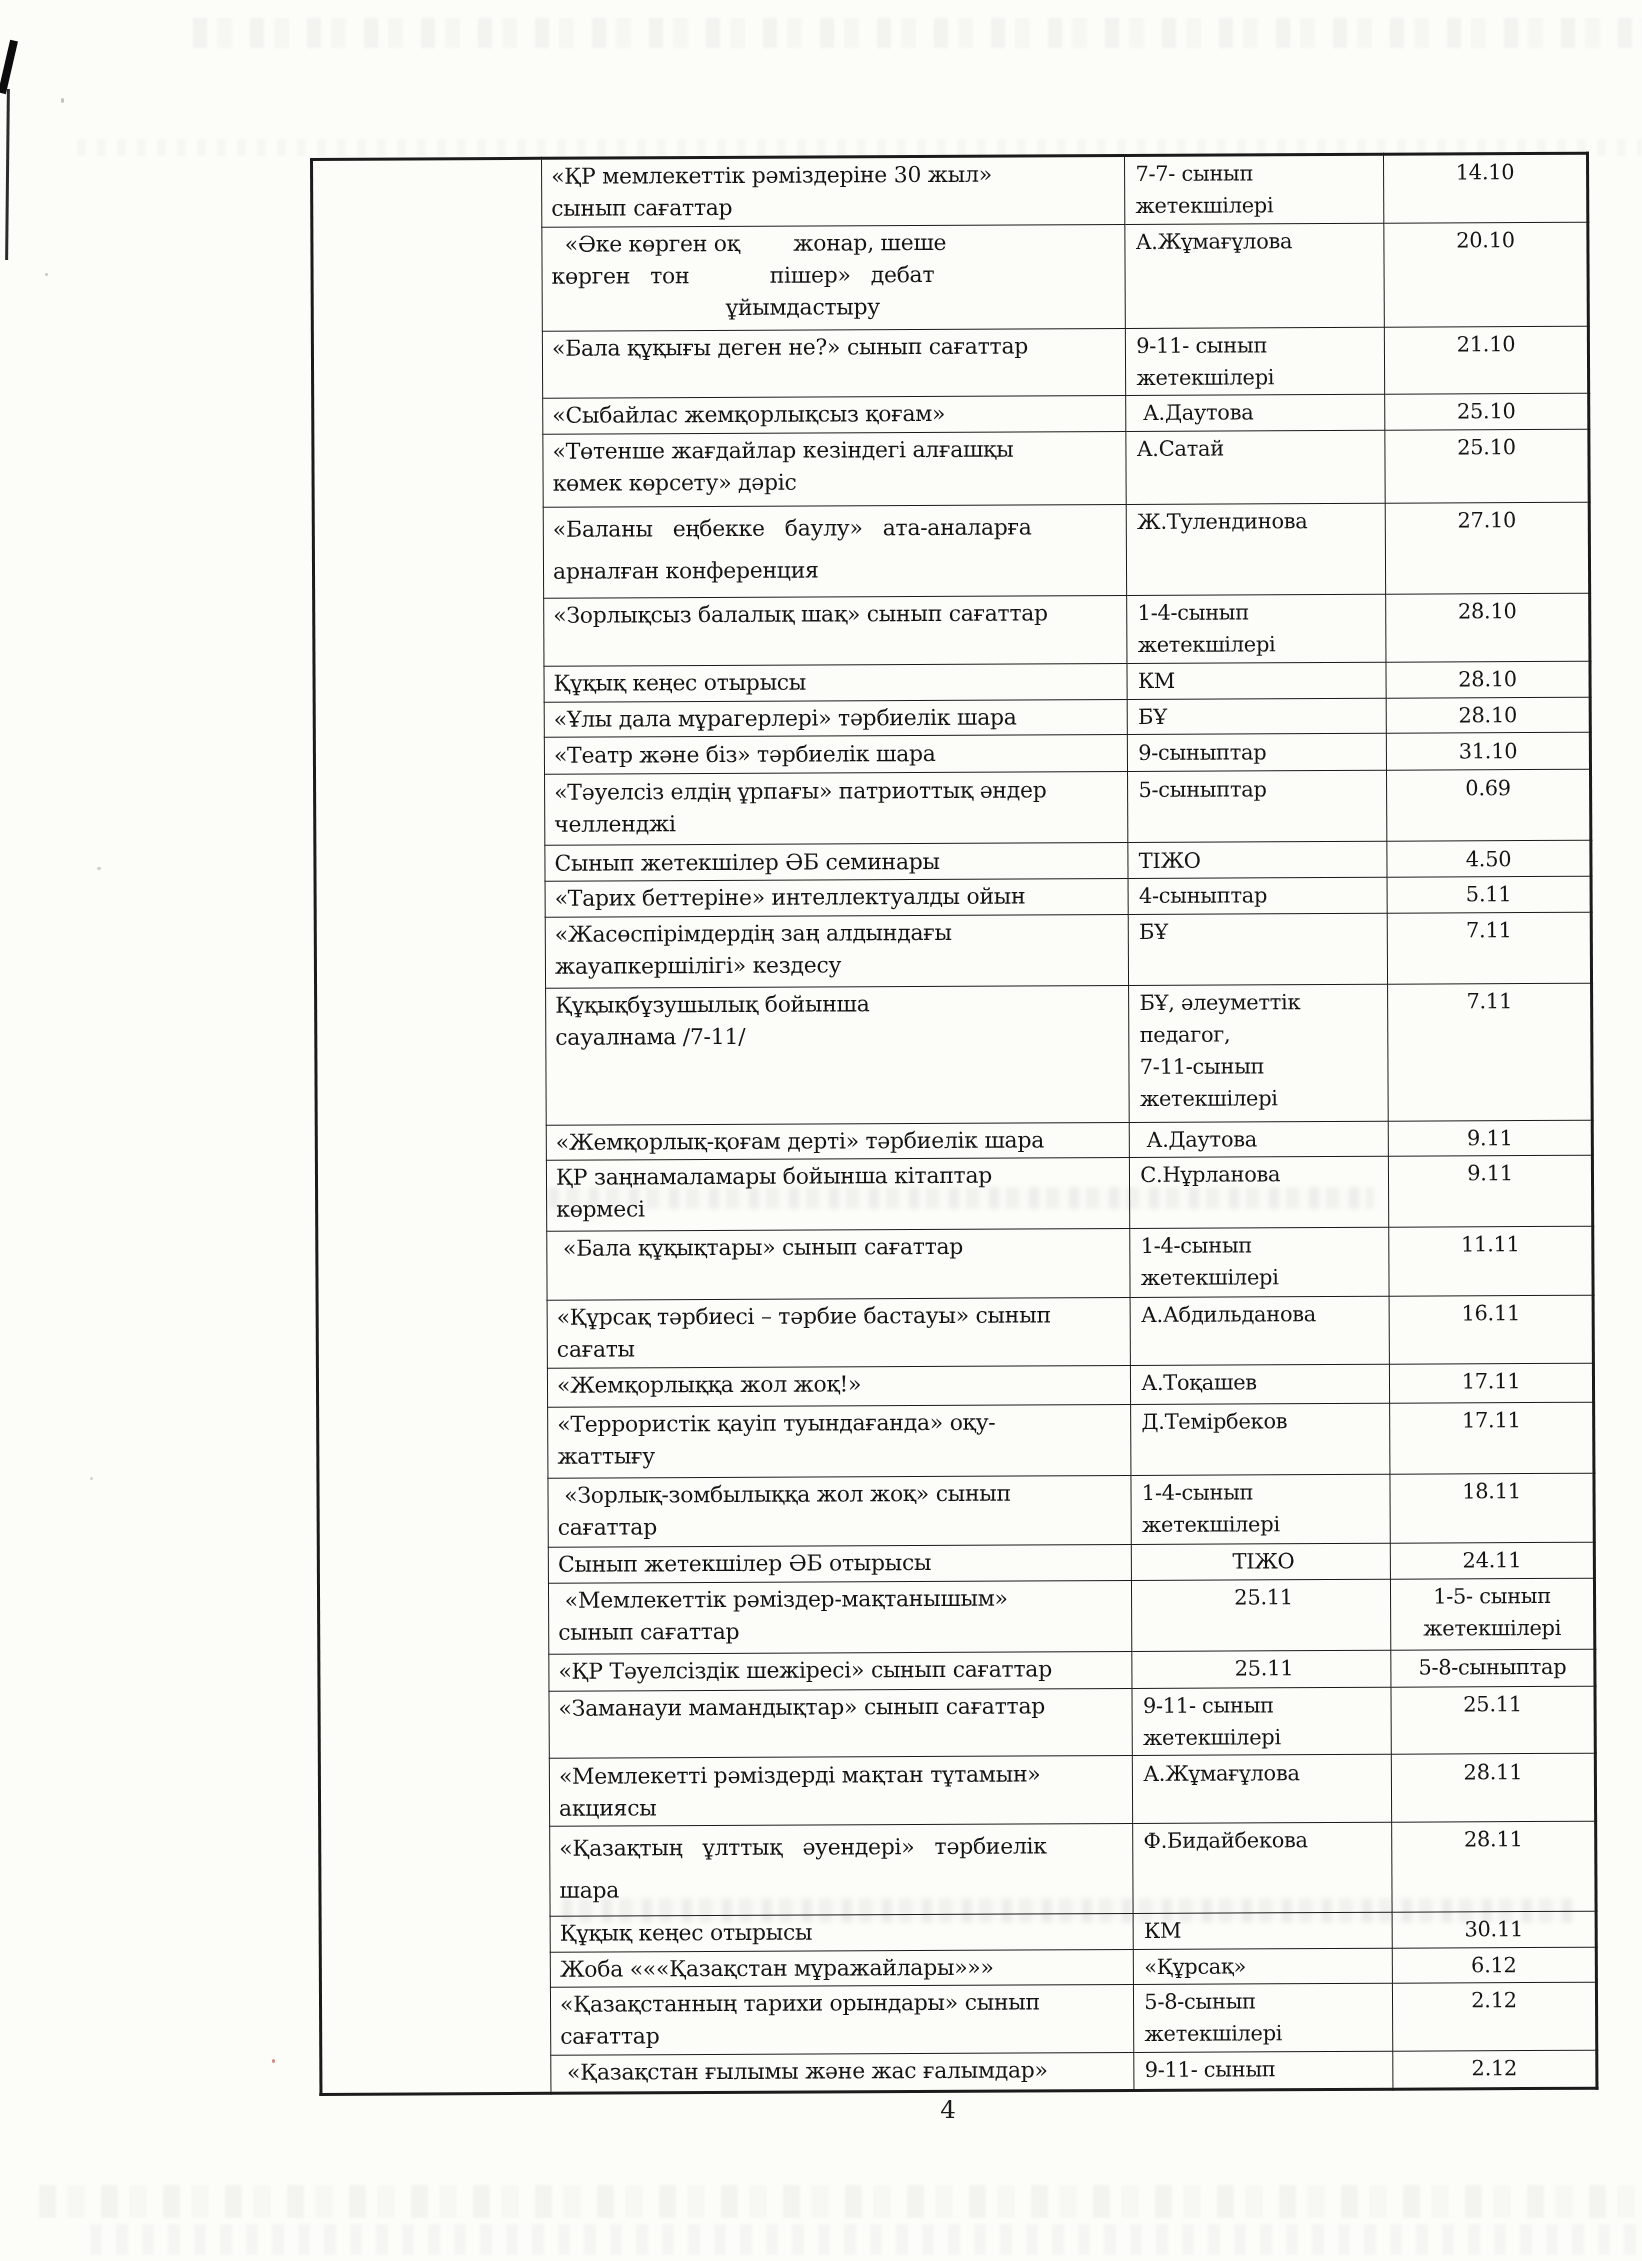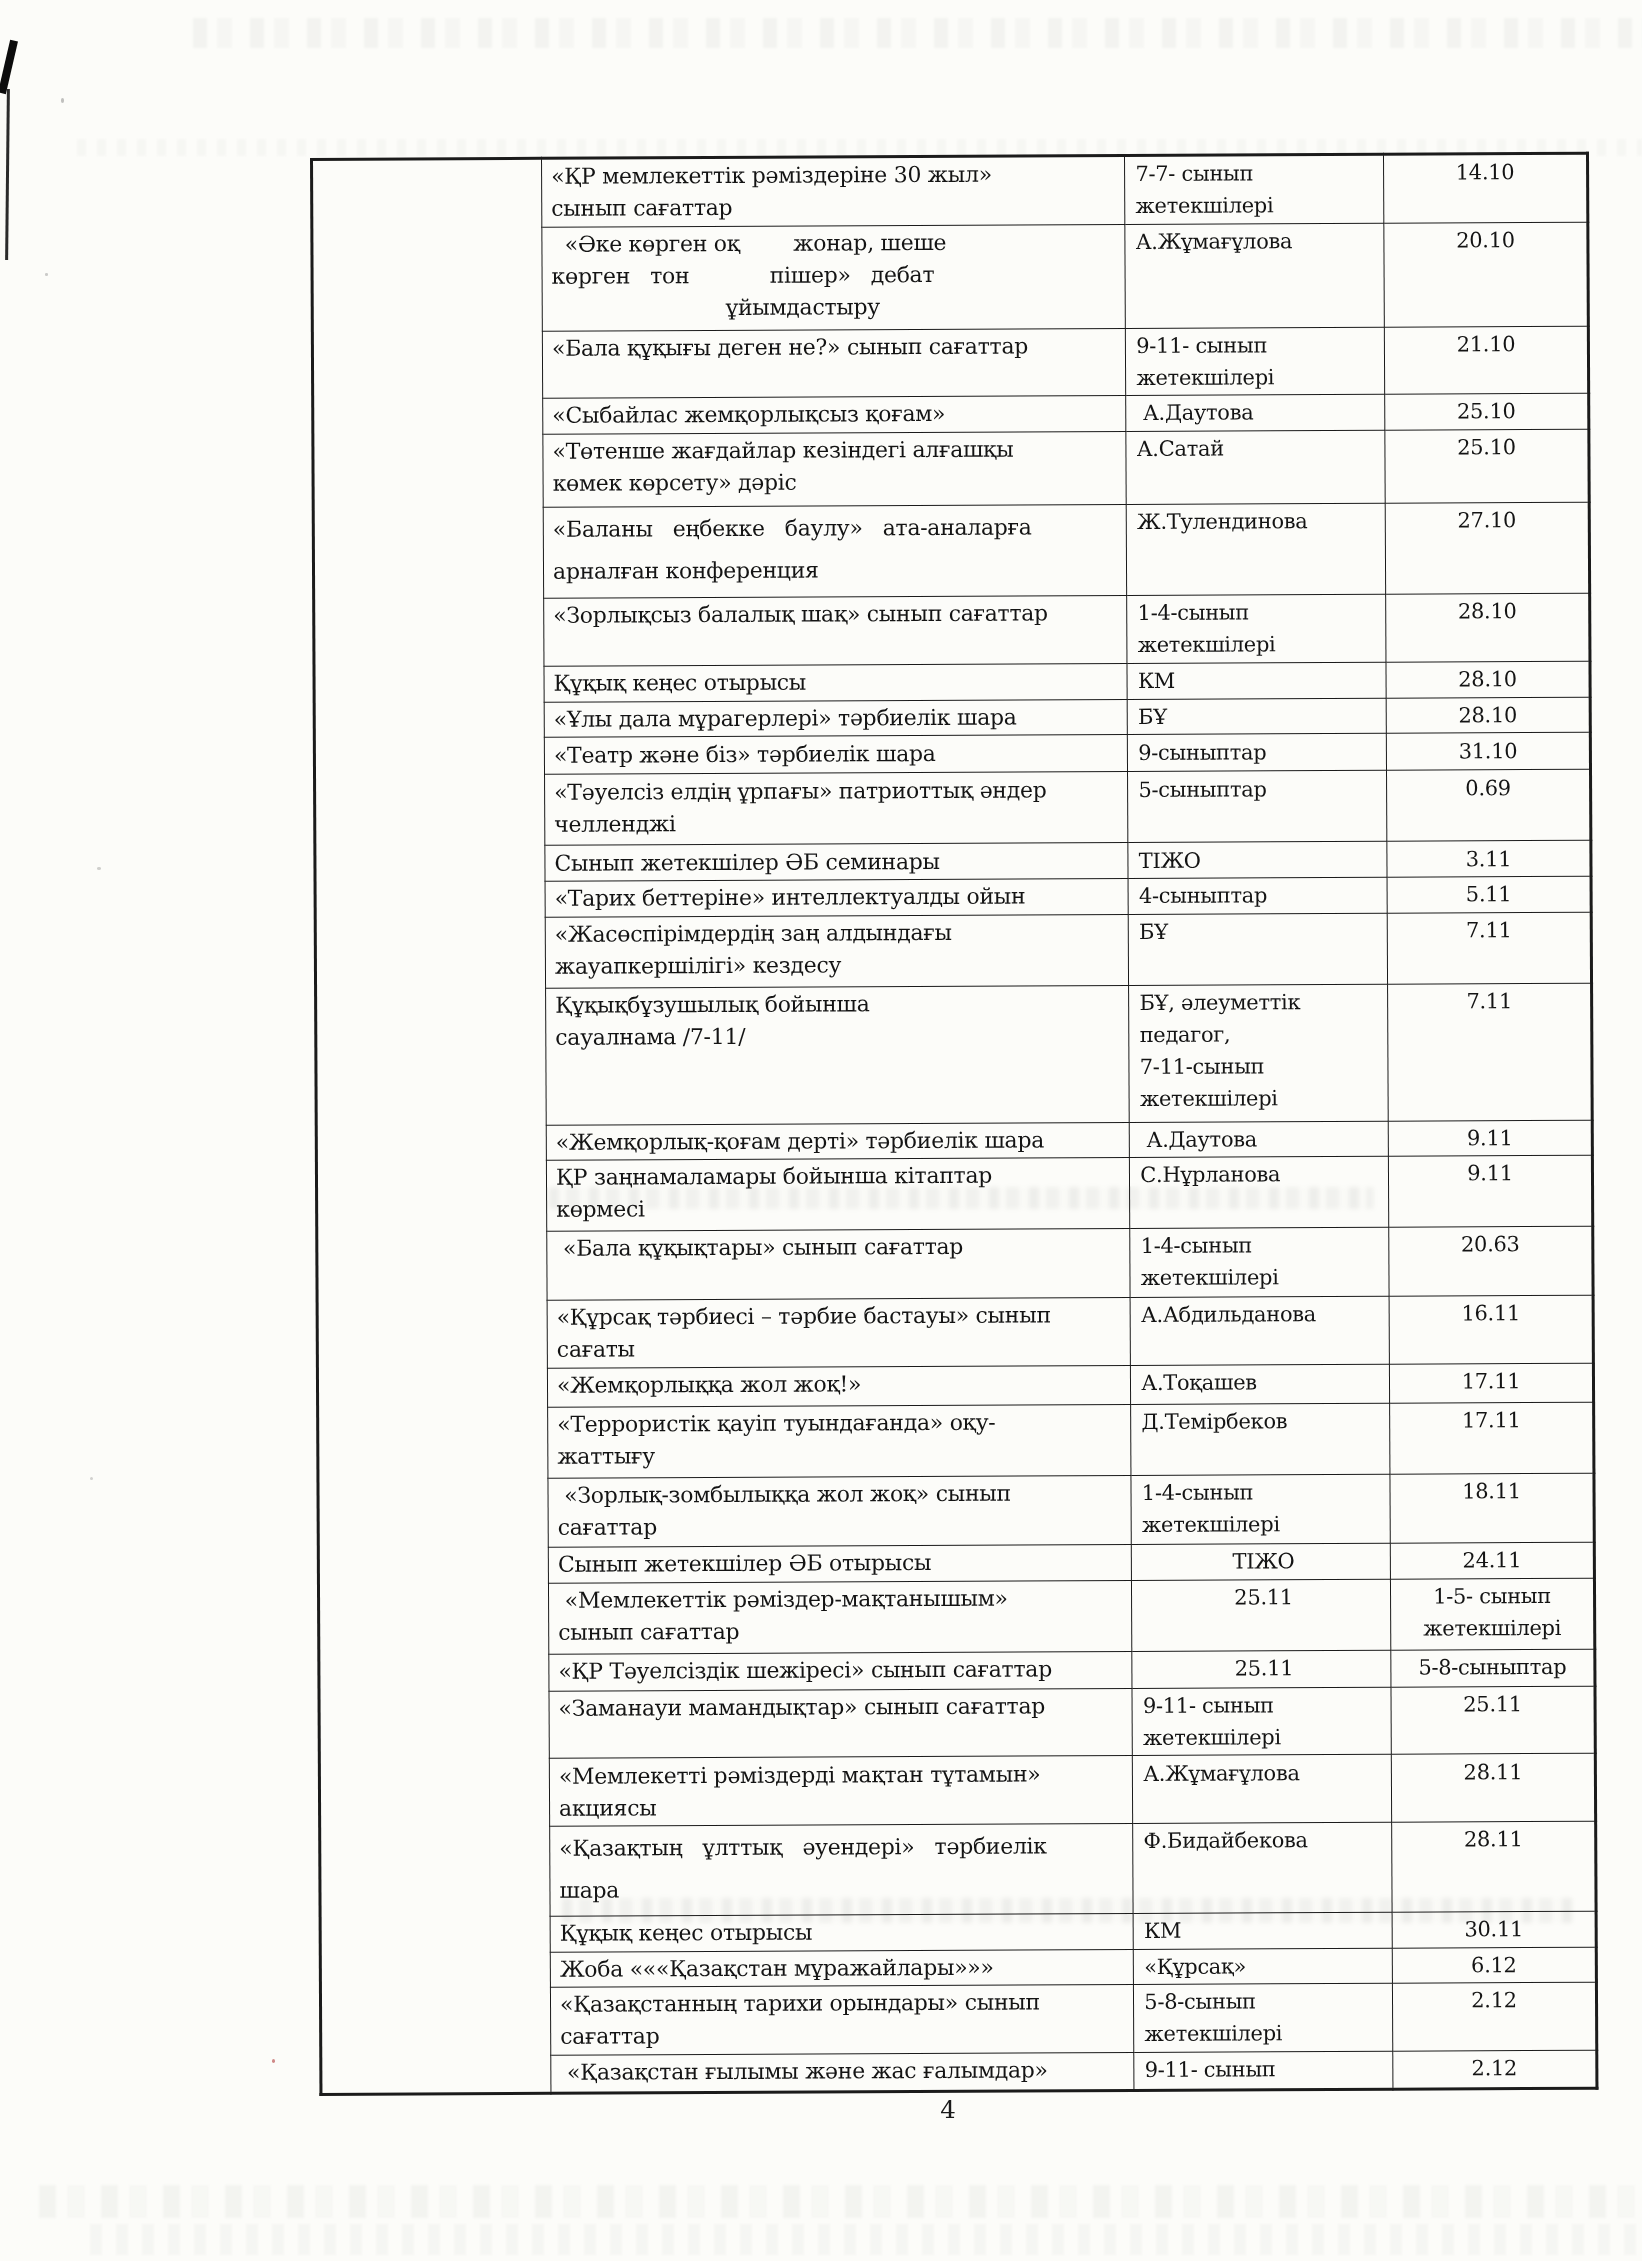--- a/index.html
+++ b/index.html
@@ -174,21 +174,21 @@
           </tr>
           <tr style="height: 71px;">
             <td class="col-act">«Тәуелсіз елдің ұрпағы» патриоттық әндер
 челленджі</td>
             <td class="col-resp">5-сыныптар</td>
             <td class="col-date">0.69</td>
           </tr>
           <tr style="height: 34px;">
             <td class="col-act">Сынып жетекшілер ӘБ семинары</td>
             <td class="col-resp">ТІЖО</td>
-            <td class="col-date">3.11</td>
+            <td class="col-date">4.50</td>
           </tr>
           <tr style="height: 33px;">
             <td class="col-act">«Тарих беттеріне» интеллектуалды ойын</td>
             <td class="col-resp">4-сыныптар</td>
             <td class="col-date">5.11</td>
           </tr>
           <tr style="height: 71px;">
             <td class="col-act">«Жасөспірімдердің заң алдындағы
 жауапкершілігі» кездесу</td>
             <td class="col-resp">БҰ</td>
@@ -211,21 +211,21 @@
           <tr style="height: 71px;">
             <td class="col-act">ҚР заңнамаламары бойынша кітаптар
 көрмесі</td>
             <td class="col-resp">С.Нұрланова</td>
             <td class="col-date">9.11</td>
           </tr>
           <tr style="height: 69px;">
             <td class="col-act"> «Бала құқықтары» сынып сағаттар</td>
             <td class="col-resp">1-4-сынып
 жетекшілері</td>
-            <td class="col-date">20.63</td>
+            <td class="col-date">11.11</td>
           </tr>
           <tr style="height: 68px;">
             <td class="col-act">«Құрсақ тәрбиесі – тәрбие бастауы» сынып
 сағаты</td>
             <td class="col-resp">А.Абдильданова</td>
             <td class="col-date">16.11</td>
           </tr>
           <tr style="height: 39px;">
             <td class="col-act">«Жемқорлыққа жол жоқ!»</td>
             <td class="col-resp">А.Тоқашев</td>

